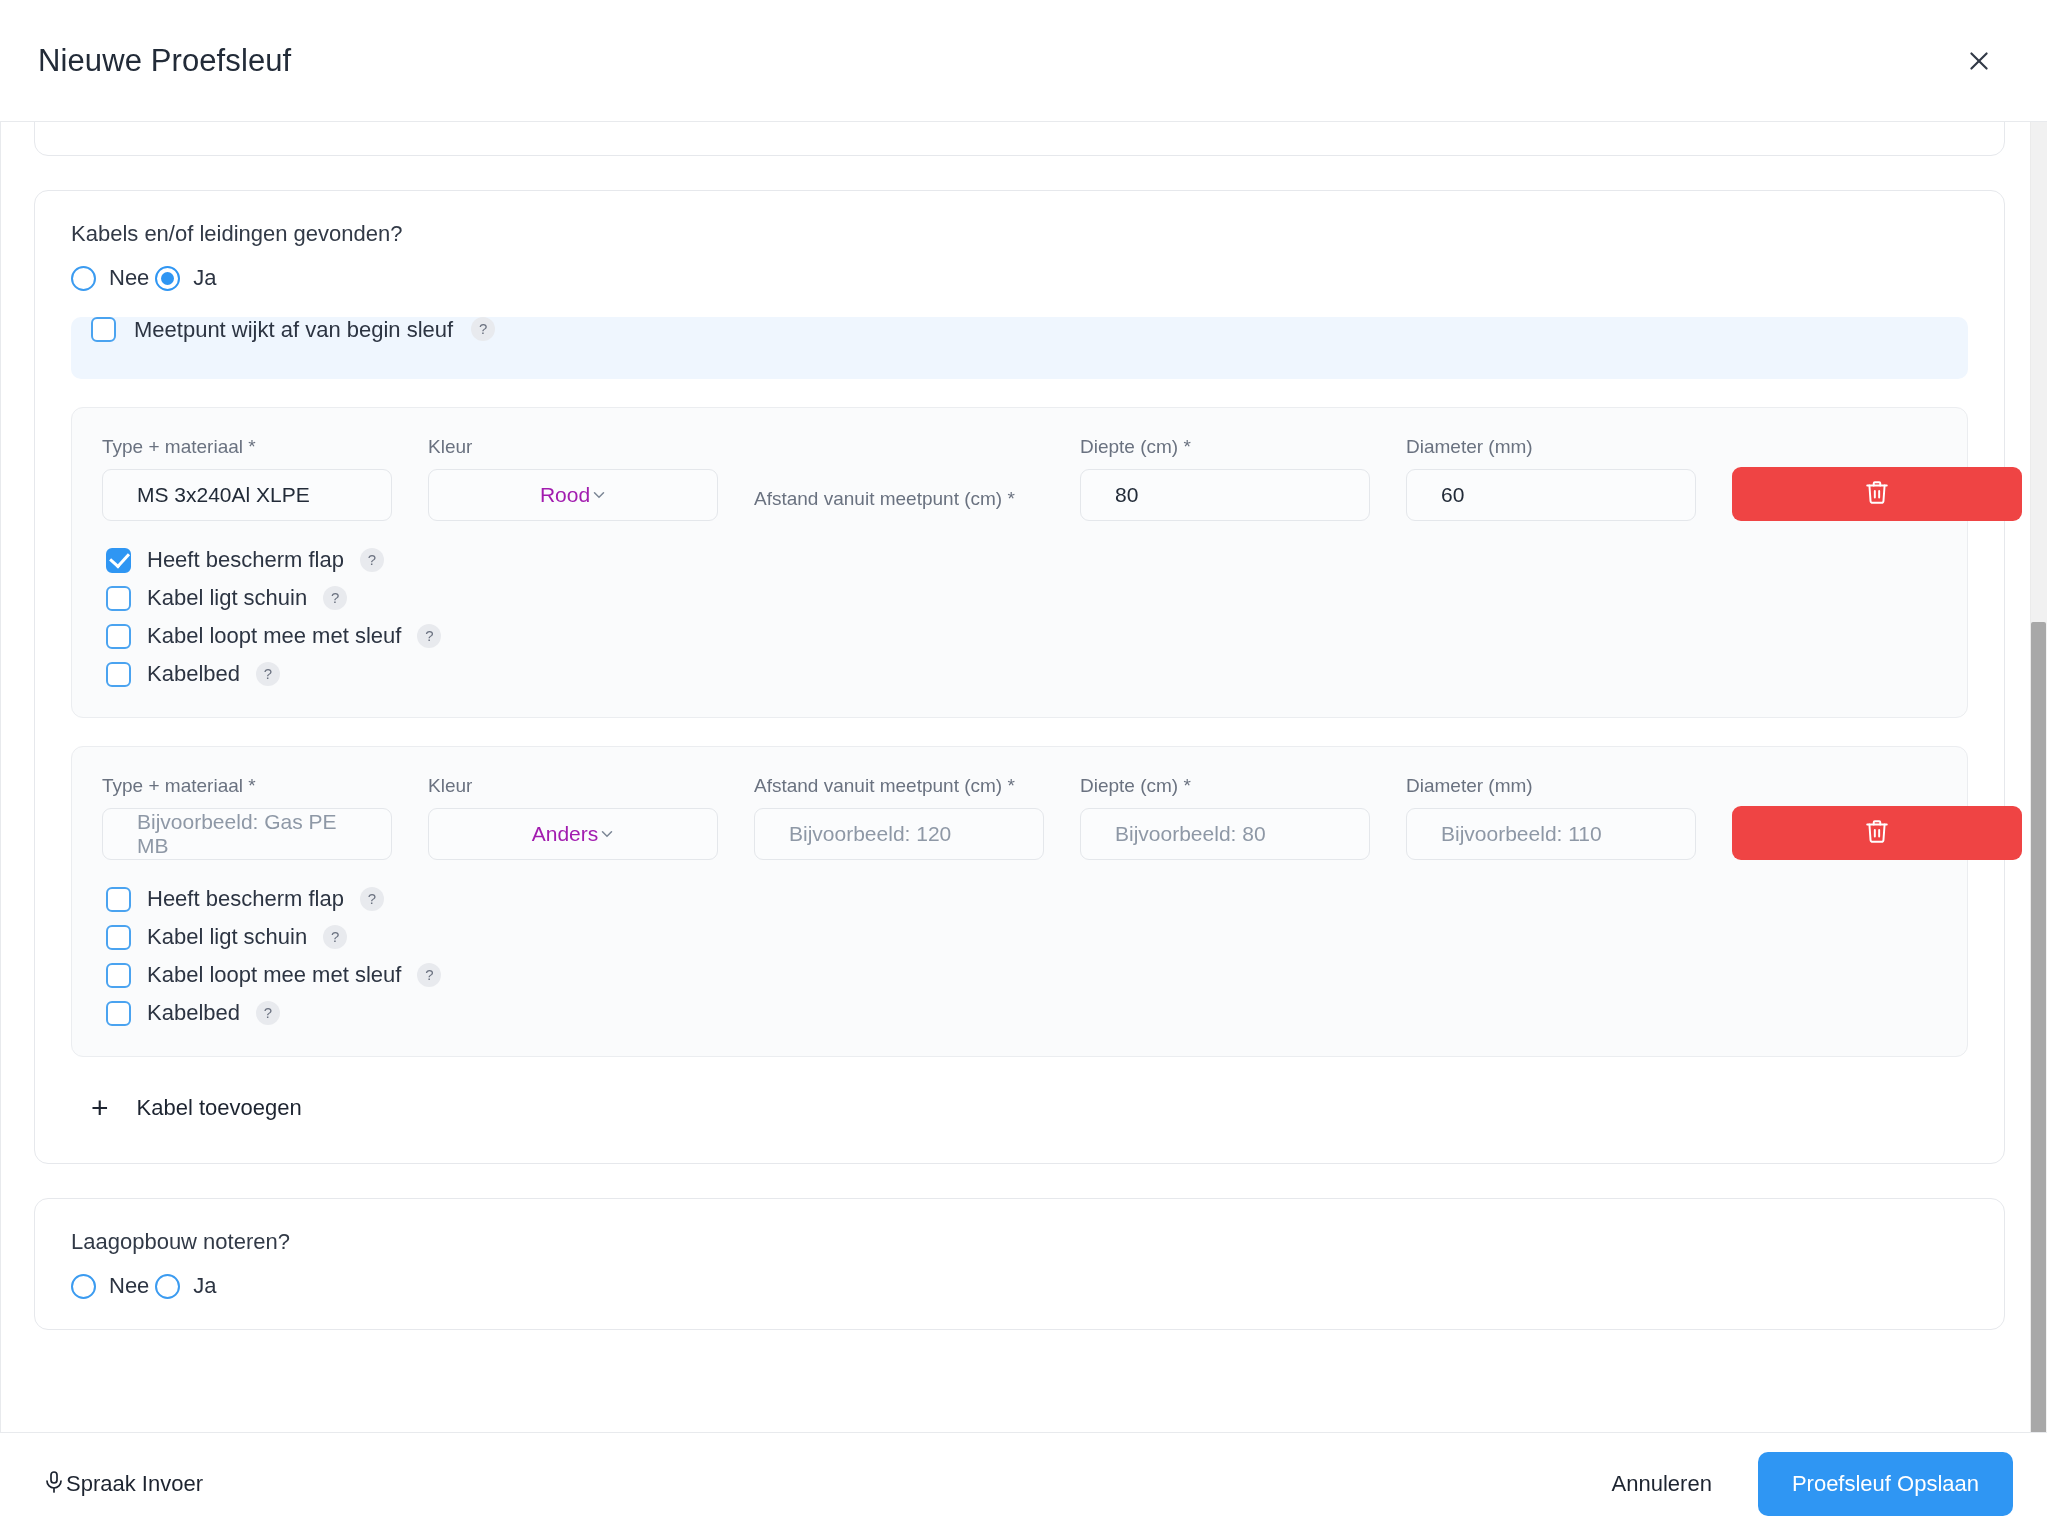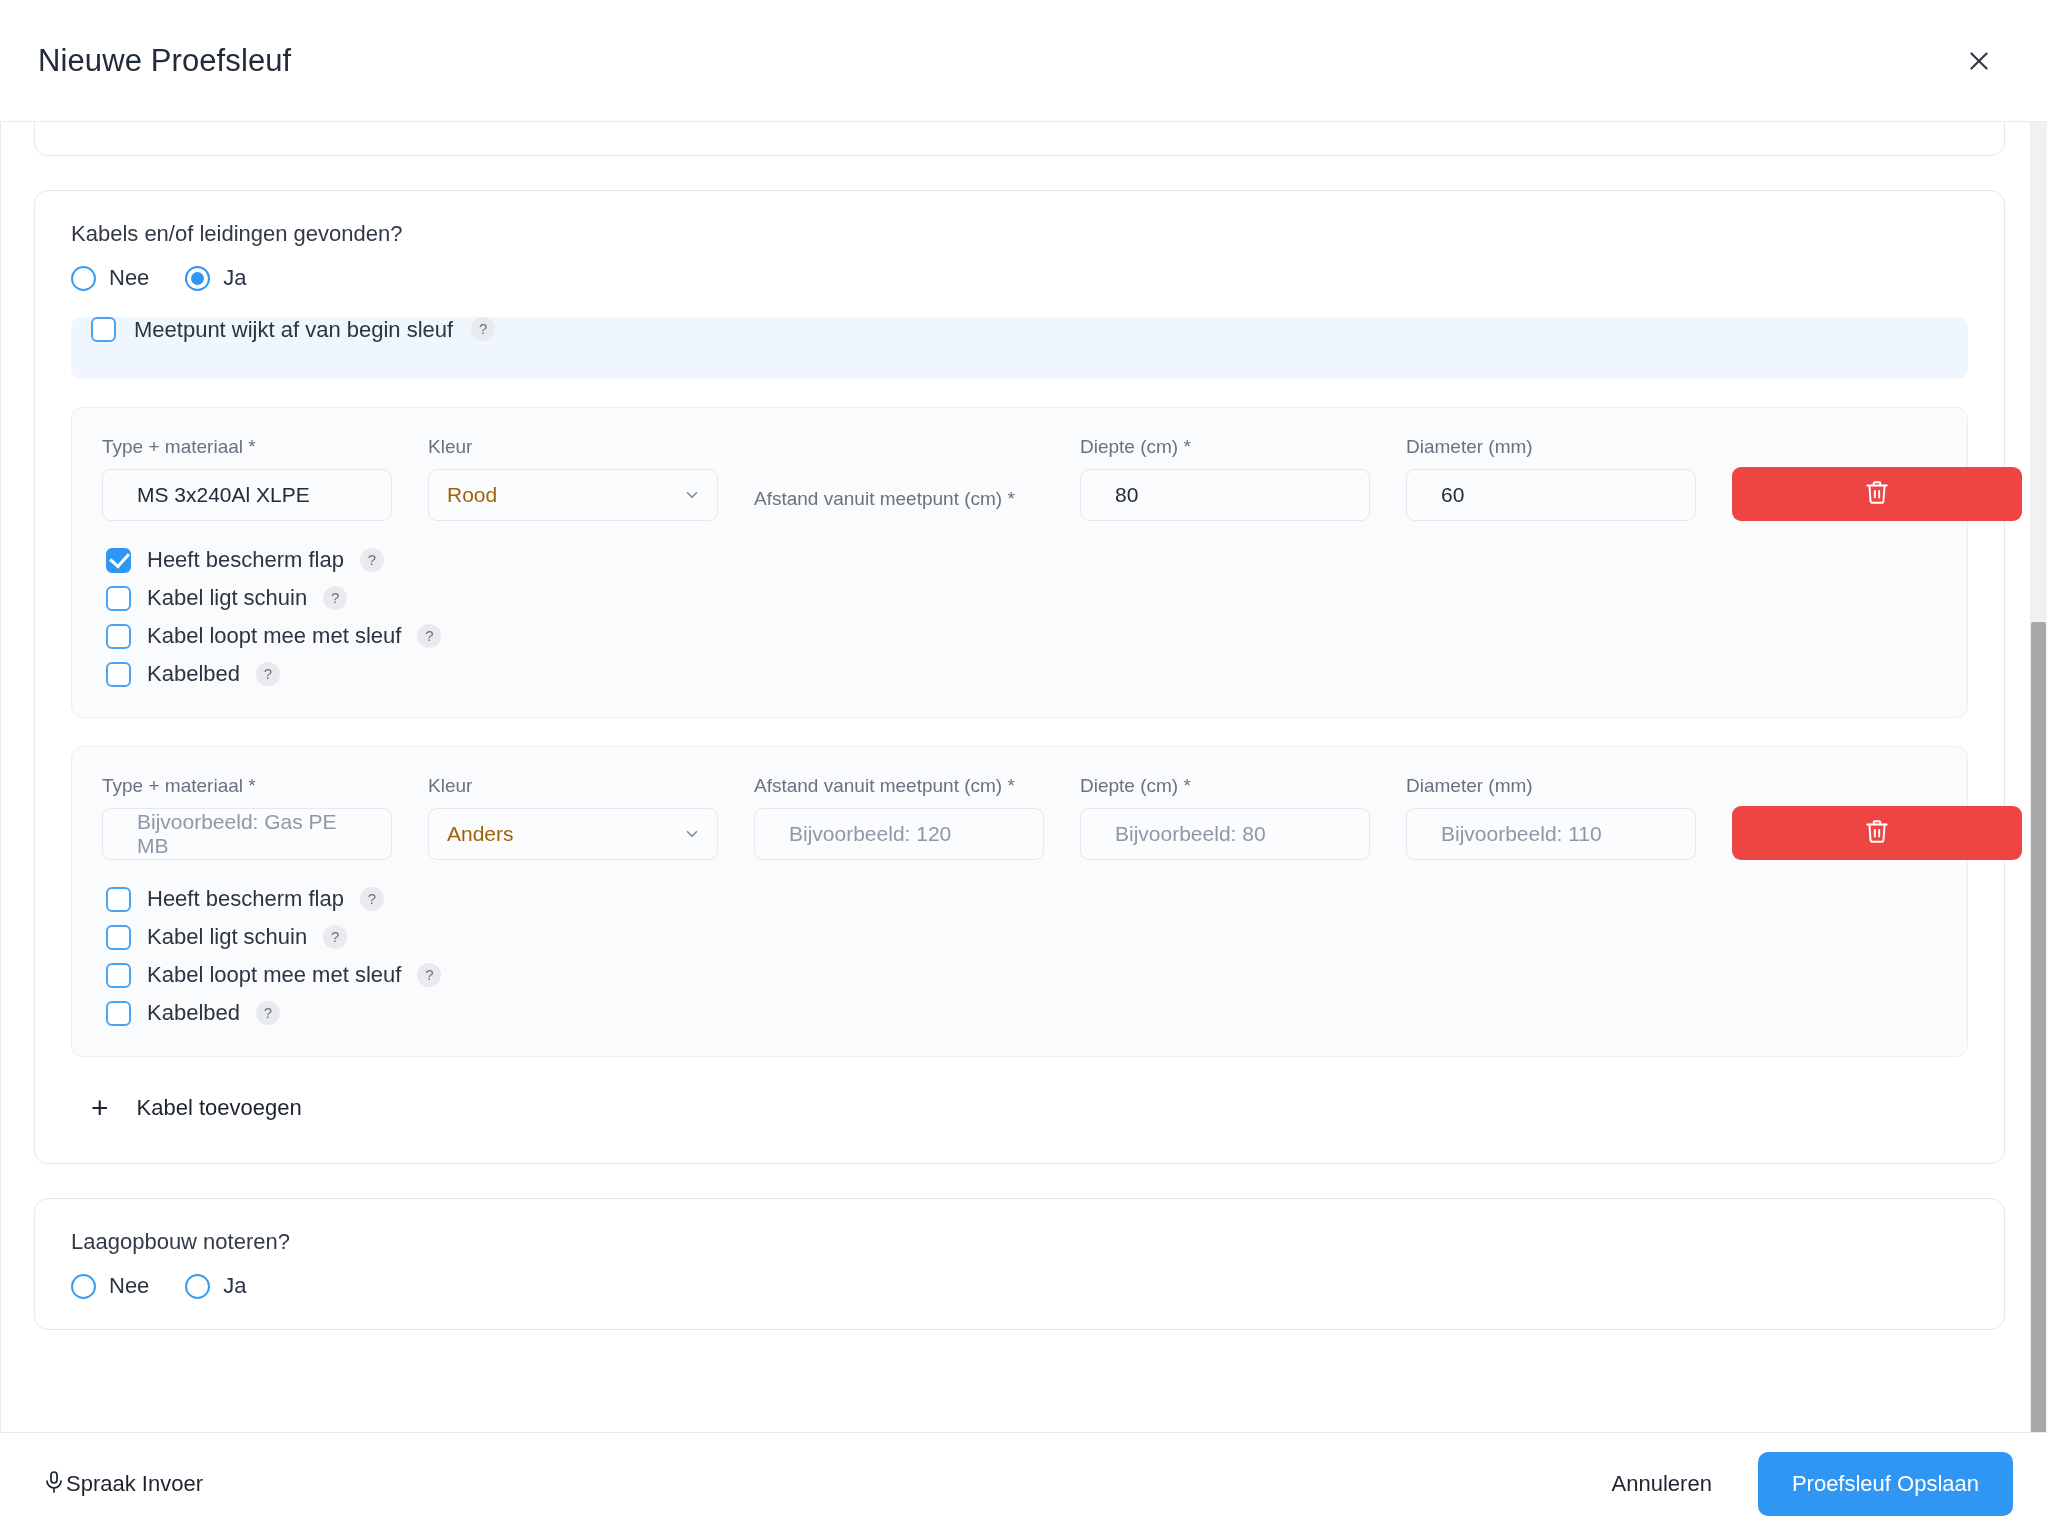--- a/index.html
+++ b/index.html
@@ -75,21 +75,21 @@
   }
 
   .question-label {
     font-size: 22px;
     color: #323a47;
     padding-left: 8px;
     margin-bottom: 18px;
   }
 
   
-  .radio-row { display: flex; align-items: center; gap: 36px; padding-left: 8px; }
+  .radio-row { display: flex; align-items: center; gap: 6px; padding-left: 8px; }
   .radio-opt { display: flex; align-items: center; gap: 13px; cursor: pointer; }
   .radio {
     width: 25px; height: 25px; border-radius: 50%;
     border: 2.2px solid #3b9bf0;
     background: #fff;
     display: flex; align-items: center; justify-content: center;
     flex: 0 0 auto;
   }
   .radio.checked { border-color: #2f96f3; }
   .radio.checked::after {
@@ -165,24 +165,24 @@
     font-size: 21px;
     color: #222b38;
     cursor: text;
   }
   .input.placeholder { color: #8e98a6; }
   .select {
     height: 52px;
     border: 1px solid #e4e7eb;
     border-radius: 9px;
     background: #fbfcfd;
-    display: flex; align-items: center; justify-content: space-between;
+    display: flex; align-items: center; justify-content: center;
     padding: 0 16px 0 18px;
     font-size: 21px;
-    color: #a16207;
+    color: #a21caf;
     cursor: pointer;
   }
   .chev { color: #7b8695; display:flex; }
   .delete-btn {
     height: 54px;
     background: #ef4444;
     border-radius: 9px;
     display: flex; align-items: center; justify-content: center;
     cursor: pointer;
   }

